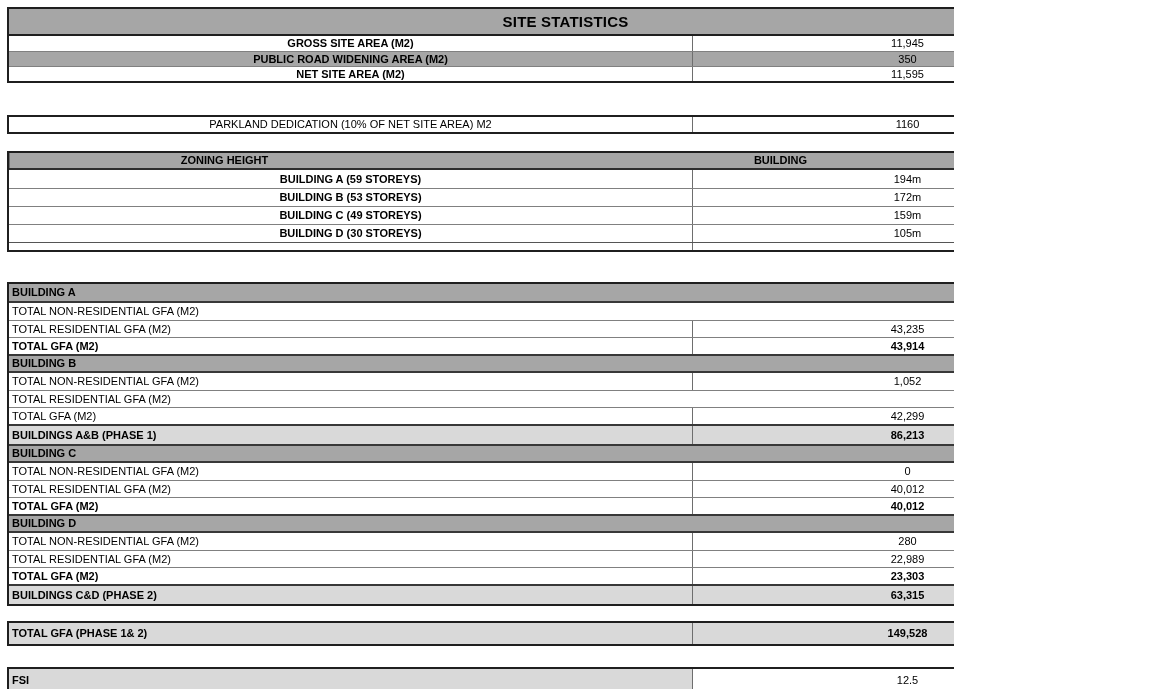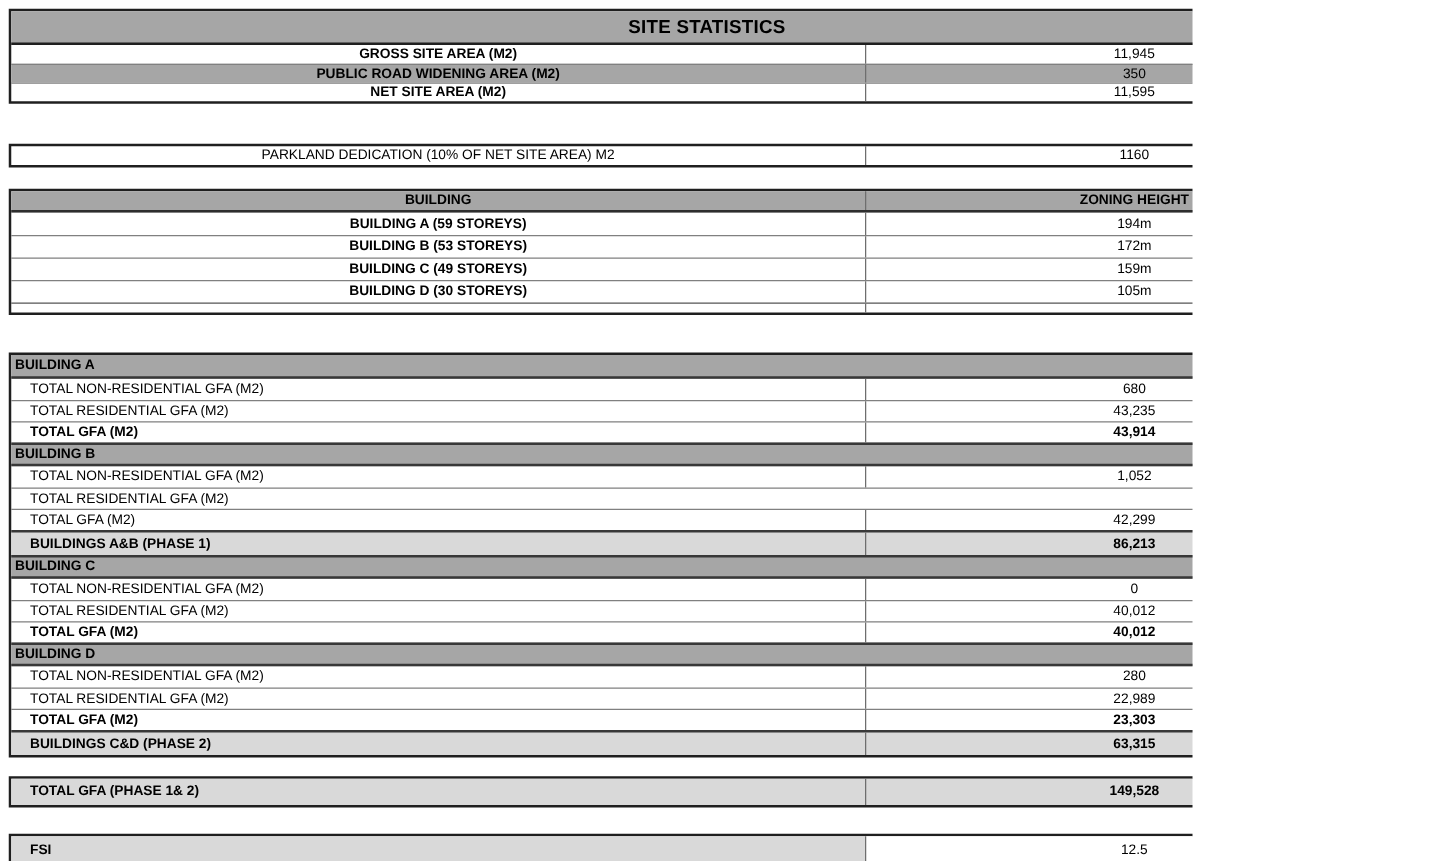--- a/index.html
+++ b/index.html
@@ -18,21 +18,21 @@
     width: 1117px;
     border: 2px solid #1f1f1f;
   }
   .row { display: flex; align-items: stretch; }
   .row + .row { border-top: 1px solid #808080; }
   .cell {
     display: flex; align-items: center;
     font-size: 11px;
     line-height: 1;
     overflow: hidden; white-space: nowrap;
-    padding: 0 15px;
+    padding: 0 3px;
   }
   .cell.label { width: 683px; }
   .cell.value { flex: 1; border-left: 1px solid #6e6e6e; justify-content: center; }
   .cell.span  { width: 100%; font-weight: bold; padding-left: 3px; }
 
   
   .title-row {
     height: 27px;
     display: flex; align-items: center; justify-content: center;
     background: var(--header-gray, #a6a6a6);
@@ -118,22 +118,22 @@
 
   <div class="tbl parkland gap-a">
     <div class="row">
       <div class="cell label">PARKLAND DEDICATION (10% OF NET SITE AREA) M2</div>
       <div class="cell value">1160</div>
     </div>
   </div>
 
   <div class="tbl zoning gap-b">
     <div class="row header">
+      <div class="cell value">ZONING HEIGHT</div>
       <div class="cell label">BUILDING</div>
-      <div class="cell value">ZONING HEIGHT</div>
     </div>
     <div>
         <div class="row">
           <div class="cell label">BUILDING A (59 STOREYS)</div>
           <div class="cell value">194m</div>
         </div>
         <div class="row">
           <div class="cell label">BUILDING B (53 STOREYS)</div>
           <div class="cell value">172m</div>
         </div>
@@ -152,21 +152,20 @@
       </div>
   </div>
 
   <div class="tbl gfa gap-c">
     <div>
         <div class="row section">
           <div class="cell span">BUILDING A</div>
         </div>
         <div class="row data">
           <div class="cell label">TOTAL NON-RESIDENTIAL GFA (M2)</div>
-          <div class="cell value">680</div>
         </div>
         <div class="row data">
           <div class="cell label">TOTAL RESIDENTIAL GFA (M2)</div>
           <div class="cell value">43,235</div>
         </div>
         <div class="row total">
           <div class="cell label">TOTAL GFA (M2)</div>
           <div class="cell value">43,914</div>
         </div>
         <div class="row section">

